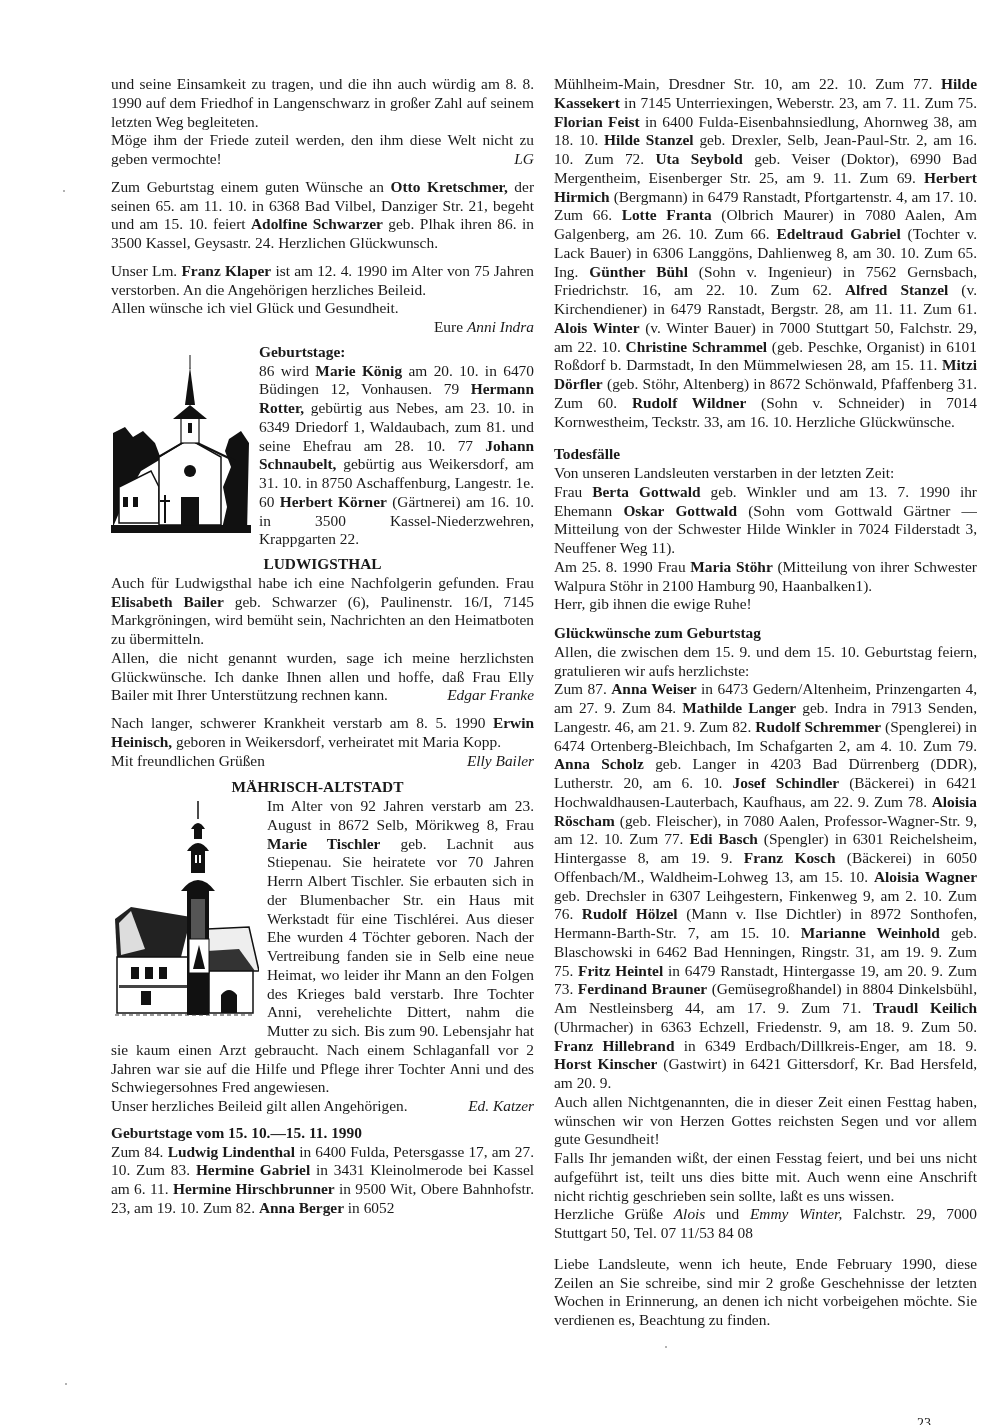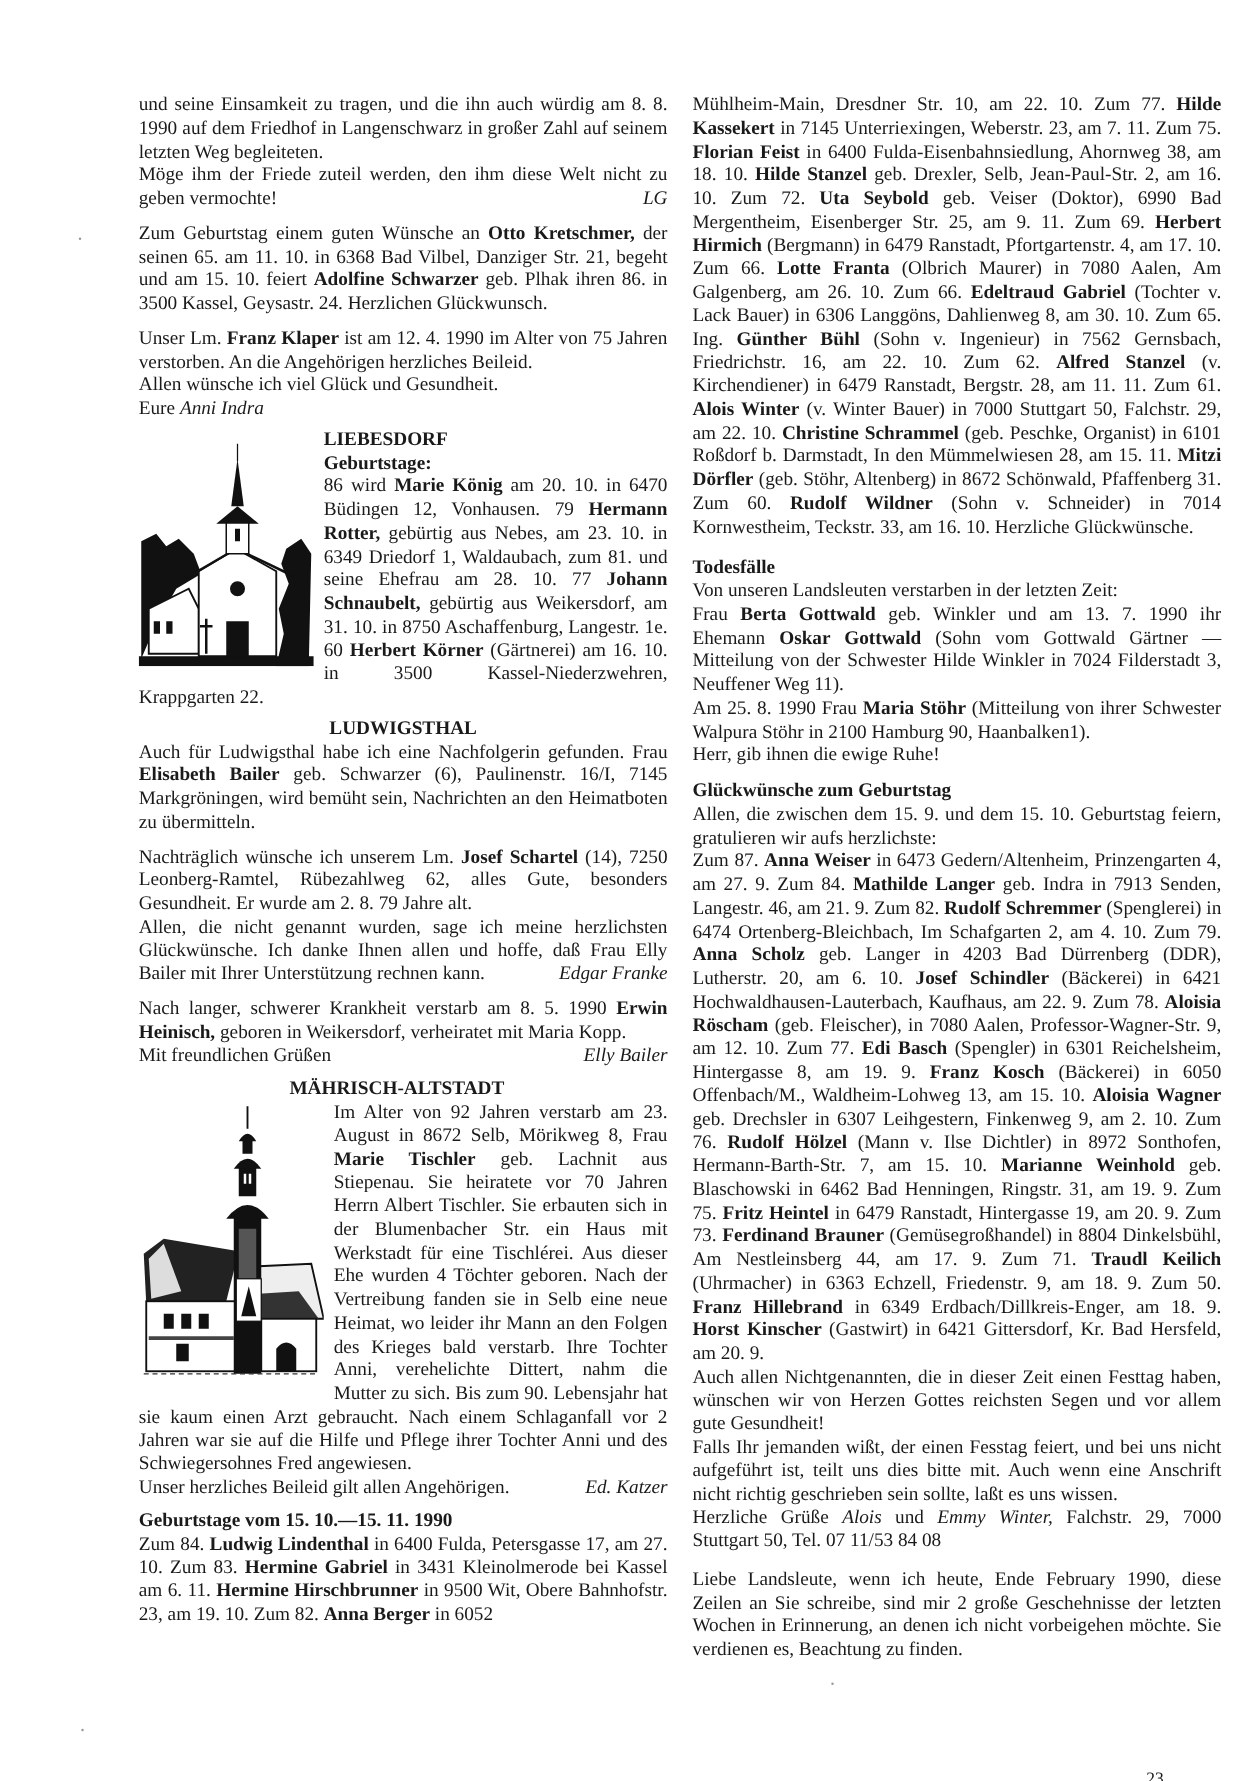--- a/index.html
+++ b/index.html
@@ -4,21 +4,21 @@
 <style>
   html, body { margin: 0; padding: 0; background: #ffffff; }
   body { width: 1000px; height: 1425px; position: relative; overflow: hidden; color: #1a1a1a;
          font-family: "Liberation Serif", "DejaVu Serif", serif; }
   .col { position: absolute; top: 75px; width: 423px; font-size: 15.4px; line-height: 18.75px; margin-left: 44px; }
   .col-left { left: 67px; }
   .col-right { left: 510px; }
   p { margin: 0; text-align: justify; hyphens: manual; }
   p.gap { margin-top: 9px; }
   .sig-inline { float: right; font-style: italic; }
-  .right { text-align: left; }
+  .right { text-align: right; }
   h3 { margin: 0; font-size: 15.4px; line-height: 18.75px; font-weight: bold; }
   h3.center { text-align: center; }
   b { font-weight: bold; }
   i { font-style: italic; }
   .fig { float: left; margin: 0 8px 0 0; }
   .fig-church1 { width: 140px; height: 186px; margin-top: 4px; }
   .fig-church2 { width: 148px; height: 225px; margin-top: 2px; }
   .fig svg { display: block; }
   .pagenum { position: absolute; left: 917px; top: 1416px; font-size: 14px; }
   .speck { position: absolute; width: 2px; height: 2px; background: #999; border-radius: 1px; }
@@ -66,29 +66,27 @@
         <line x1="79" y1="8" x2="79" y2="22" stroke="#111" stroke-width="1"></line>
 
         <circle cx="79" cy="124" r="6" fill="#111"></circle>
 
         <rect x="70" y="150" width="18" height="28" fill="#111"></rect>
 
         <line x1="54" y1="148" x2="54" y2="176" stroke="#111" stroke-width="2"></line>
         <line x1="49" y1="154" x2="59" y2="154" stroke="#111" stroke-width="2"></line>
       </svg>
     </div>
-    <h3 style="padding-left:14px;">LIEBESDORF</h3>
     <h3>Geburtstage:</h3>
     <p><span>86 wird </span><b>Marie König</b><span> am 20. 10. in 6470 Büdingen 12, Vonhausen. 79 </span><b>Hermann Rotter,</b><span> gebürtig aus Nebes, am 23. 10. in 6349 Driedorf 1, Waldaubach, zum 81. und seine Ehefrau am 28. 10. 77 </span><b>Johann Schnaubelt,</b><span> gebürtig aus Weikersdorf, am 31. 10. in 8750 Aschaffenburg, Langestr. 1e. 60 </span><b>Herbert Körner</b><span> (Gärtnerei) am 16. 10. in 3500 Kassel-Niederzwehren, Krappgarten 22.</span></p>
   </div>
 
   <div style="margin-top:6px;">
     <h3 class="center">LUDWIGSTHAL</h3>
     <p><span>Auch für Ludwigsthal habe ich eine Nachfolgerin gefunden. Frau </span><b>Elisabeth Bailer</b><span> geb. Schwarzer (6), Paulinenstr. 16/I, 7145 Markgröningen, wird bemüht sein, Nachrichten an den Heimatboten zu übermitteln.</span></p>
-    <p class="gap"><span>Nachträglich wünsche ich unserem Lm. </span><b>Josef Schartel</b><span> (14), 7250 Leonberg-Ramtel, Rübezahlweg 62, alles Gute, besonders Gesundheit. Er wurde am 2. 8. 79 Jahre alt.</span></p>
     <p><span>Allen, die nicht genannt wurden, sage ich meine herzlichsten Glückwünsche. Ich danke Ihnen allen und hoffe, daß Frau Elly Bailer mit Ihrer Unterstützung rechnen kann.</span><span class="sig-inline">Edgar Franke</span></p>
     <p class="gap"><span>Nach langer, schwerer Krankheit verstarb am 8. 5. 1990 </span><b>Erwin Heinisch,</b><span> geboren in Weikersdorf, verheiratet mit Maria Kopp.</span></p>
     <p><span>Mit freundlichen Grüßen</span><span class="sig-inline">Elly Bailer</span></p>
   </div>
 
   <div style="margin-top:8px;">
     <h3 class="center" style="padding-right:10px;">MÄHRISCH-ALTSTADT</h3>
     <div class="fig fig-church2">
       <svg width="148" height="225" viewBox="0 0 148 225">
         <rect x="0" y="0" width="148" height="225" fill="#fff"></rect>

